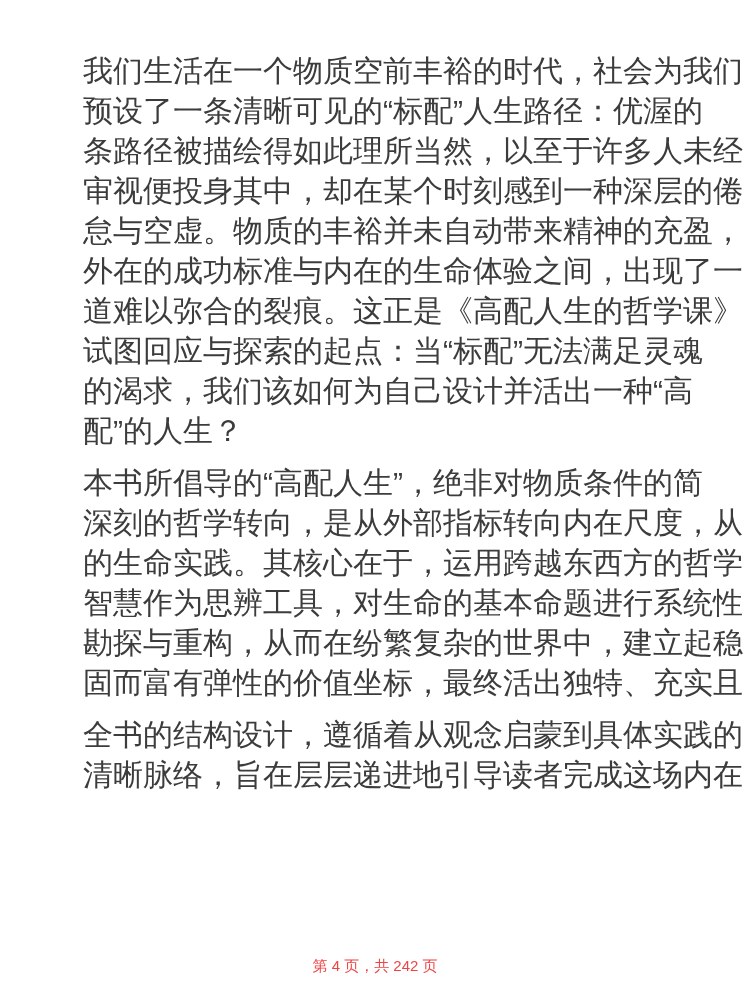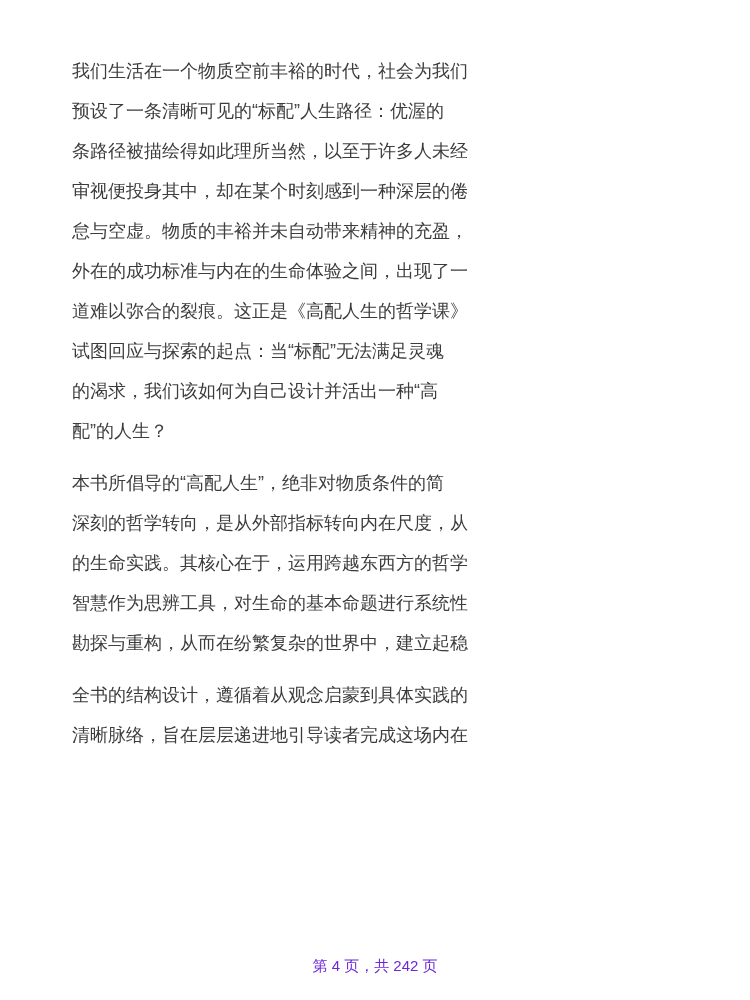--- a/index.html
+++ b/index.html
@@ -10,43 +10,43 @@
   .page {
     position: relative;
     width: 750px;
     height: 1000px;
     background: #ffffff;
     overflow: hidden;
     font-family: "Liberation Sans", sans-serif;
   }
   .text-content {
     position: absolute;
-    left: 72px;
+    left: 83px;
     top: 51px;
     width: 596px;
     color: #3c3c3c;
-    font-size: 18px;
+    font-size: 30px;
     line-height: 40px;
   }
   .paragraph {
     margin: 0 0 12px 0;
   }
   .line {
     white-space: nowrap;
     height: 40px;
   }
   .page-footer {
     position: absolute;
     left: 0;
     right: 0;
     top: 956px;
     text-align: center;
     font-size: 15px;
     line-height: 20px;
-    color: #6d28d9;
+    color: #ef4444;
   }
 </style>
 </head>
 <body>
 
 <div class="page">
   <div class="text-content">
       <div class="paragraph">
         <div class="line">我们生活在一个物质空前丰裕的时代，社会为我们</div>
         <div class="line">预设了一条清晰可见的“标配”人生路径：优渥的</div>
@@ -58,20 +58,21 @@
         <div class="line">试图回应与探索的起点：当“标配”无法满足灵魂</div>
         <div class="line">的渴求，我们该如何为自己设计并活出一种“高</div>
         <div class="line">配”的人生？</div>
       </div>
       <div class="paragraph">
         <div class="line">本书所倡导的“高配人生”，绝非对物质条件的简</div>
         <div class="line">深刻的哲学转向，是从外部指标转向内在尺度，从</div>
         <div class="line">的生命实践。其核心在于，运用跨越东西方的哲学</div>
         <div class="line">智慧作为思辨工具，对生命的基本命题进行系统性</div>
         <div class="line">勘探与重构，从而在纷繁复杂的世界中，建立起稳</div>
+        <div class="line">固而富有弹性的价值坐标，最终活出独特、充实且</div>
       </div>
       <div class="paragraph">
         <div class="line">全书的结构设计，遵循着从观念启蒙到具体实践的</div>
         <div class="line">清晰脉络，旨在层层递进地引导读者完成这场内在</div>
       </div>
     </div>
   <div class="page-footer">第 4 页，共 242 页</div>
 </div>
 
 </body></html>

